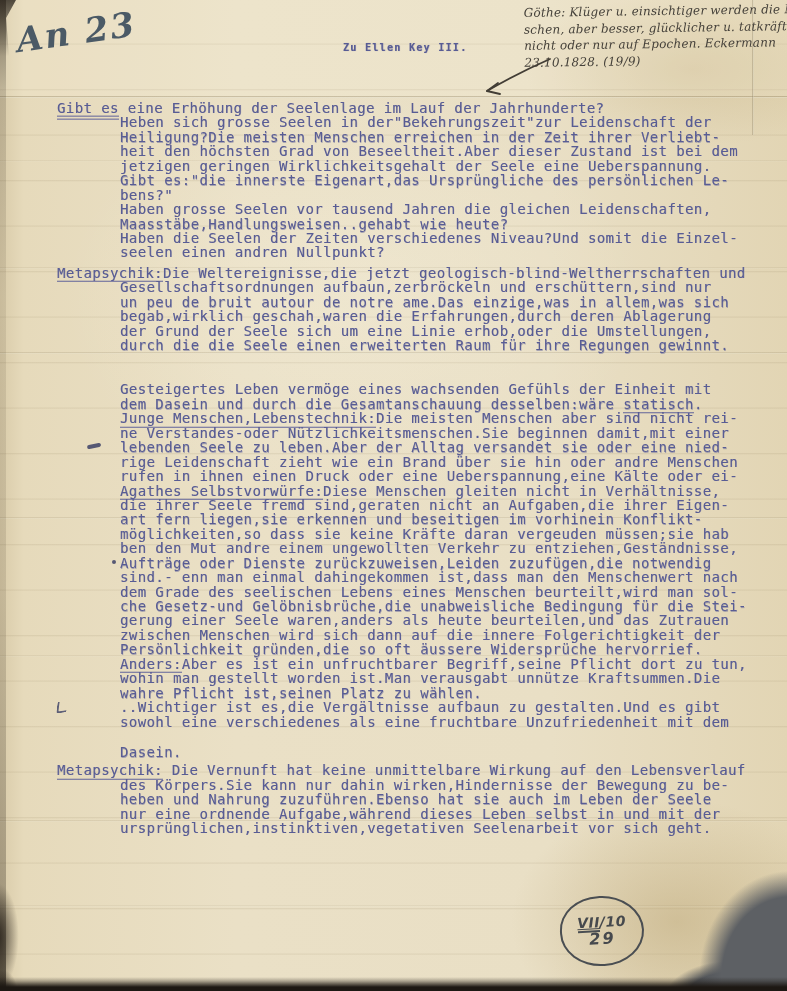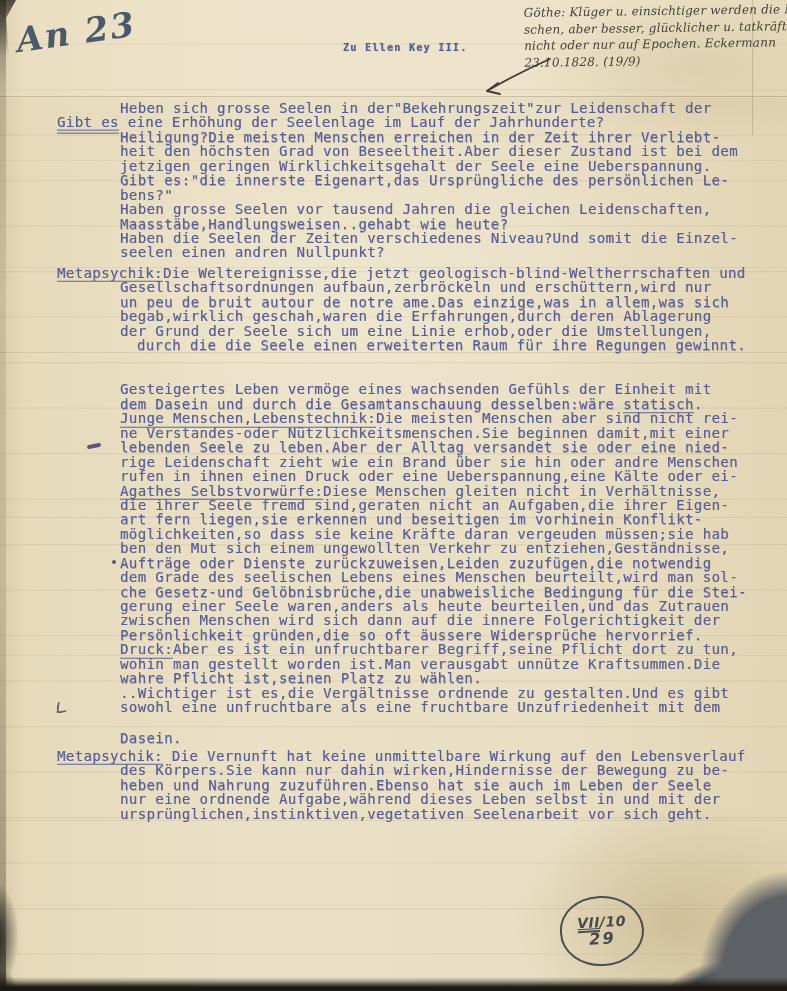--- a/index.html
+++ b/index.html
@@ -101,64 +101,65 @@
     <div>23.10.1828.  (19/9)</div>
   </div>
 
   <svg class="arrow-svg" width="95" height="50" viewBox="0 0 95 50">
     <path d="M80,7 Q50,20 17,39" stroke="#423d35" stroke-width="1.8" fill="none" stroke-linecap="round"></path>
     <path d="M17,39 L28,31 M17,39 L30,42" stroke="#423d35" stroke-width="1.8" fill="none" stroke-linecap="round"></path>
   </svg>
 
   <div class="typescript">
       <div style="margin-top: 0px;">
+        <div class="line" style="transform: translateY(-0.35px);"><span class="u2">Gibt es</span><span> eine Erhöhung der Seelenlage im Lauf der Jahrhunderte?</span></div>
         <div class="line ind" style="transform: translateY(0px);"><span>Heben sich grosse Seelen in der"Bekehrungszeit"zur Leidenschaft der</span></div>
-        <div class="line" style="transform: translateY(-0.35px);"><span class="u2">Gibt es</span><span> eine Erhöhung der Seelenlage im Lauf der Jahrhunderte?</span></div>
         <div class="line ind" style="transform: translateY(0.35px);"><span>Heiligung?Die meisten Menschen erreichen in der Zeit ihrer Verliebt-</span></div>
         <div class="line ind" style="transform: translateY(-0.35px);"><span>heit den höchsten Grad von Beseeltheit.Aber dieser Zustand ist bei dem</span></div>
         <div class="line ind" style="transform: translateY(0px);"><span>jetzigen geringen Wirklichkeitsgehalt der Seele eine Ueberspannung.</span></div>
         <div class="line ind" style="transform: translateY(0.35px);"><span>Gibt es:"die innerste Eigenart,das Ursprüngliche des persönlichen Le-</span></div>
         <div class="line ind" style="transform: translateY(-0.35px);"><span>bens?"</span></div>
         <div class="line ind" style="transform: translateY(0px);"><span>Haben grosse Seelen vor tausend Jahren die gleichen Leidenschaften,</span></div>
         <div class="line ind" style="transform: translateY(0.35px);"><span>Maasstäbe,Handlungsweisen..gehabt wie heute?</span></div>
         <div class="line ind" style="transform: translateY(-0.35px);"><span>Haben die Seelen der Zeiten verschiedenes Niveau?Und somit die Einzel-</span></div>
         <div class="line ind" style="transform: translateY(0px);"><span>seelen einen andren Nullpunkt?</span></div>
       </div>
       <div style="margin-top: 6px;">
         <div class="line" style="transform: translateY(-0.35px);"><span class="u1">Metapsychik:</span><span>Die Weltereignisse,die jetzt geologisch-blind-Weltherrschaften und</span></div>
-        <div class="line ind" style="transform: translateY(0px);"><span>Gesellschaftsordnungen aufbaun,zerbröckeln und erschüttern,wird nur</span></div>
+        <div class="line ind" style="transform: translateY(0px);"><span>Gesellschaftsordnungen aufbaun,zerbröckeln und erschüttern,sind nur</span></div>
         <div class="line ind" style="transform: translateY(0.35px);"><span>un peu de bruit autour de notre ame.Das einzige,was in allem,was sich</span></div>
         <div class="line ind" style="transform: translateY(-0.35px);"><span>begab,wirklich geschah,waren die Erfahrungen,durch deren Ablagerung</span></div>
         <div class="line ind" style="transform: translateY(0px);"><span>der Grund der Seele sich um eine Linie erhob,oder die Umstellungen,</span></div>
-        <div class="line ind" style="transform: translateY(0.35px); text-align: center;"><span>durch die die Seele einen erweiterten Raum für ihre Regungen gewinnt.</span></div>
+        <div class="line ind" style="transform: translateY(0.35px);"><span>durch die die Seele einen erweiterten Raum für ihre Regungen gewinnt.</span></div>
       </div>
       <div style="margin-top: 30px;">
         <div class="line ind" style="transform: translateY(0px);"><span>Gesteigertes Leben vermöge eines wachsenden Gefühls der Einheit mit</span></div>
         <div class="line ind" style="transform: translateY(0.35px);"><span>dem Dasein und durch die Gesamtanschauung desselben:wäre </span><span class="u1">statisch</span><span>.</span></div>
         <div class="line ind" style="transform: translateY(-0.35px);"><span class="u1">Junge Menschen,Lebenstechnik:</span><span>Die meisten Menschen aber sind nicht rei-</span></div>
         <div class="line ind" style="transform: translateY(0px);"><span>ne Verstandes-oder Nützlichkeitsmenschen.Sie beginnen damit,mit einer</span></div>
         <div class="line ind" style="transform: translateY(0.35px);"><span>lebenden Seele zu leben.Aber der Alltag versandet sie oder eine nied-</span></div>
         <div class="line ind" style="transform: translateY(-0.35px);"><span>rige Leidenschaft zieht wie ein Brand über sie hin oder andre Menschen</span></div>
         <div class="line ind" style="transform: translateY(0px);"><span>rufen in ihnen einen Druck oder eine Ueberspannung,eine Kälte oder ei-</span></div>
         <div class="line ind" style="transform: translateY(-0.35px);"><span class="u1">Agathes Selbstvorwürfe:</span><span>Diese Menschen gleiten nicht in Verhältnisse,</span></div>
         <div class="line ind" style="transform: translateY(0px);"><span>die ihrer Seele fremd sind,geraten nicht an Aufgaben,die ihrer Eigen-</span></div>
         <div class="line ind" style="transform: translateY(0.35px);"><span>art fern liegen,sie erkennen und beseitigen im vorhinein Konflikt-</span></div>
         <div class="line ind" style="transform: translateY(-0.35px);"><span>möglichkeiten,so dass sie keine Kräfte daran vergeuden müssen;sie hab</span></div>
-        <div class="line ind" style="transform: translateY(0px);"><span>ben den Mut sich einem ungewollten Verkehr zu entziehen,Geständnisse,</span></div>
+        <div class="line ind" style="transform: translateY(0px);"><span>ben den Mut andre einem ungewollten Verkehr zu entziehen,Geständnisse,</span></div>
         <div class="line ind" style="transform: translateY(0.35px);"><span>Aufträge oder Dienste zurückzuweisen,Leiden zuzufügen,die notwendig</span></div>
+        <div class="line ind" style="transform: translateY(-0.35px);"><span>sind.- enn man einmal dahingekommen ist,dass man den Menschenwert nach</span></div>
         <div class="line ind" style="transform: translateY(0px);"><span>dem Grade des seelischen Lebens eines Menschen beurteilt,wird man sol-</span></div>
         <div class="line ind" style="transform: translateY(0.35px);"><span>che Gesetz-und Gelöbnisbrüche,die unabweisliche Bedingung für die Stei-</span></div>
         <div class="line ind" style="transform: translateY(-0.35px);"><span>gerung einer Seele waren,anders als heute beurteilen,und das Zutrauen</span></div>
         <div class="line ind" style="transform: translateY(0px);"><span>zwischen Menschen wird sich dann auf die innere Folgerichtigkeit der</span></div>
         <div class="line ind" style="transform: translateY(0.35px);"><span>Persönlichkeit gründen,die so oft äussere Widersprüche hervorrief.</span></div>
-        <div class="line ind" style="transform: translateY(-0.35px);"><span class="u1">Druck:</span><span>Aber es ist ein unfruchtbarer Begriff,seine Pflicht dort zu tun,</span></div>
+        <div class="line ind" style="transform: translateY(-0.35px);"><span class="u1">Anders:</span><span>Aber es ist ein unfruchtbarer Begriff,seine Pflicht dort zu tun,</span></div>
         <div class="line ind" style="transform: translateY(0px);"><span>wohin man gestellt worden ist.Man verausgabt unnütze Kraftsummen.Die</span></div>
         <div class="line ind" style="transform: translateY(0.35px);"><span>wahre Pflicht ist,seinen Platz zu wählen.</span></div>
-        <div class="line ind" style="transform: translateY(-0.35px);"><span>..Wichtiger ist es,die Vergältnisse ordnende zu gestalten.Und es gibt</span></div>
-        <div class="line ind" style="transform: translateY(0px);"><span>sowohl eine unfruchtbare als eine fruchtbare Unzufriedenheit mit dem</span></div>
+        <div class="line ind" style="transform: translateY(-0.35px);"><span>..Wichtiger ist es,die Vergältnisse aufbaun zu gestalten.Und es gibt</span></div>
+        <div class="line ind" style="transform: translateY(0px);"><span>sowohl eine verschiedenes als eine fruchtbare Unzufriedenheit mit dem</span></div>
         <div class="line ind" style="transform: translateY(0.35px); margin-top: 16px;"><span>Dasein.</span></div>
       </div>
       <div style="margin-top: 4px;">
         <div class="line" style="transform: translateY(-0.35px);"><span class="u1">Metapsychik:</span><span> Die Vernunft hat keine unmittelbare Wirkung auf den Lebensverlauf</span></div>
         <div class="line ind" style="transform: translateY(0px);"><span>des Körpers.Sie kann nur dahin wirken,Hindernisse der Bewegung zu be-</span></div>
         <div class="line ind" style="transform: translateY(0.35px);"><span>heben und Nahrung zuzuführen.Ebenso hat sie auch im Leben der Seele</span></div>
         <div class="line ind" style="transform: translateY(-0.35px);"><span>nur eine ordnende Aufgabe,während dieses Leben selbst in und mit der</span></div>
         <div class="line ind" style="transform: translateY(0px);"><span>ursprünglichen,instinktiven,vegetativen Seelenarbeit vor sich geht.</span></div>
       </div>
     </div>

